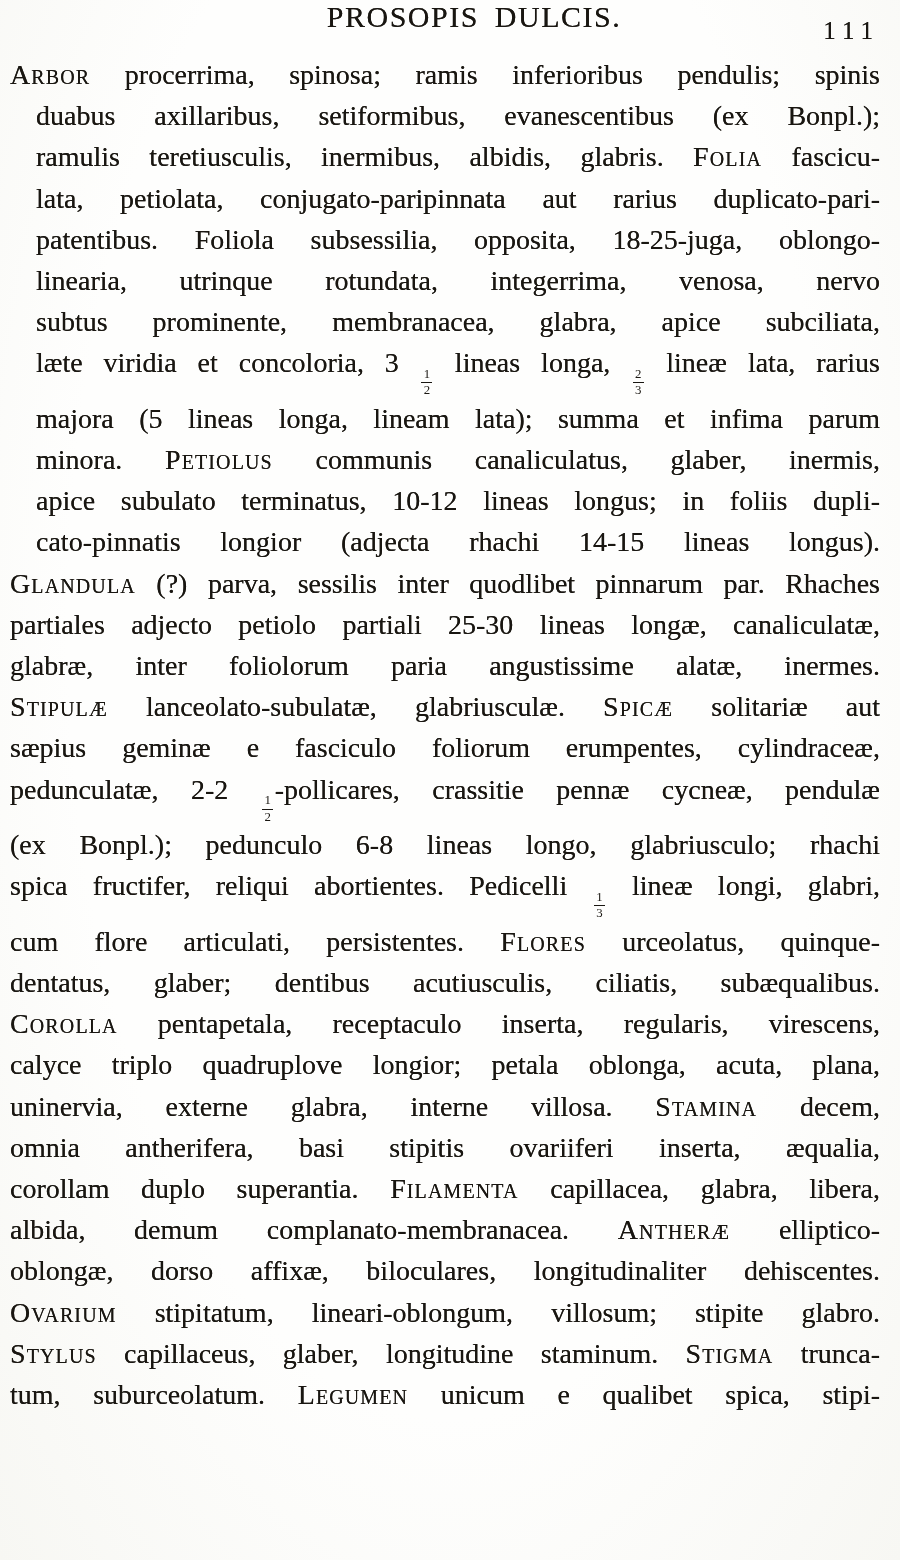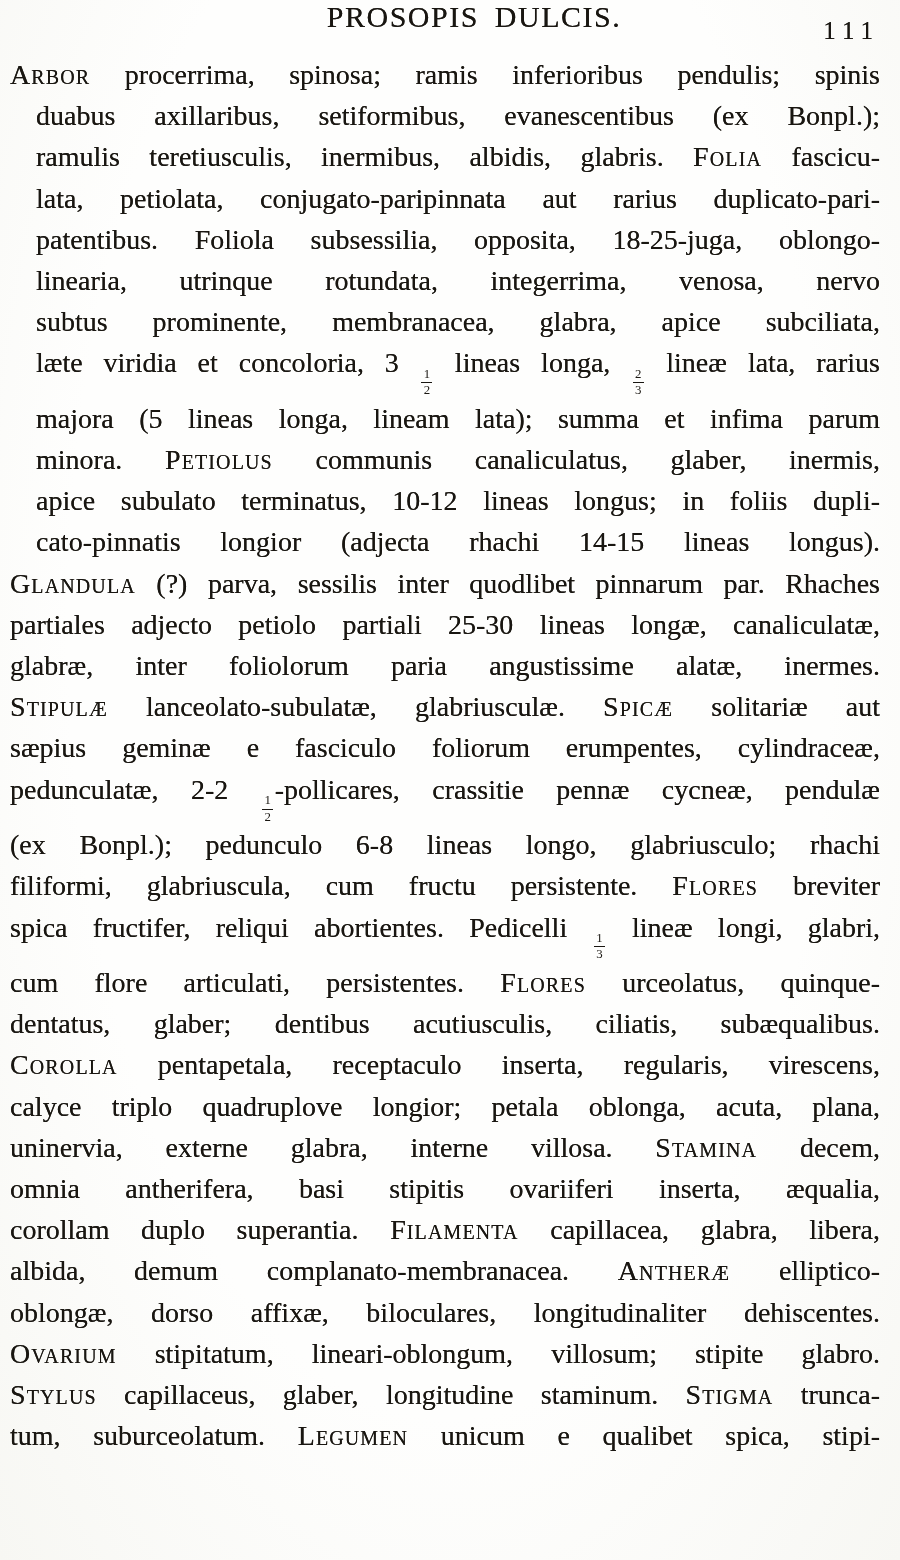--- a/index.html
+++ b/index.html
@@ -95,21 +95,20 @@
       <div class="line"><span class="sc">Glandula</span><span> (?) parva, sessilis inter quodlibet pinnarum par. Rhaches</span></div>
       <div class="line"><span>partiales adjecto petiolo partiali 25-30 lineas longæ, canaliculatæ,</span></div>
       <div class="line"><span>glabræ, inter foliolorum paria angustissime alatæ, inermes.</span></div>
       <div class="line"><span class="sc">Stipulæ</span><span> lanceolato-subulatæ, glabriusculæ. </span><span class="sc">Spicæ</span><span> solitariæ aut</span></div>
       <div class="line"><span>sæpius geminæ e fasciculo foliorum erumpentes, cylindraceæ,</span></div>
       <div class="line"><span>pedunculatæ, 2-2 </span><span class="frac">
           <span class="num">1</span>
           <span class="den">2</span>
         </span><span>-pollicares, crassitie pennæ cycneæ, pendulæ</span></div>
       <div class="line"><span>(ex Bonpl.); pedunculo 6-8 lineas longo, glabriusculo; rhachi</span></div>
-      <div class="line"><span>filiformi, glabriuscula, cum fructu persistente. </span><span class="sc">Flores</span><span> breviter</span></div>
       <div class="line"><span>spica fructifer, reliqui abortientes. Pedicelli </span><span class="frac">
           <span class="num">1</span>
           <span class="den">3</span>
         </span><span> lineæ longi, glabri,</span></div>
       <div class="line"><span>cum flore articulati, persistentes. </span><span class="sc">Flores</span><span> urceolatus, quinque-</span></div>
       <div class="line"><span>dentatus, glaber; dentibus acutiusculis, ciliatis, subæqualibus.</span></div>
       <div class="line"><span class="sc">Corolla</span><span> pentapetala, receptaculo inserta, regularis, virescens,</span></div>
       <div class="line"><span>calyce triplo quadruplove longior; petala oblonga, acuta, plana,</span></div>
       <div class="line"><span>uninervia, externe glabra, interne villosa. </span><span class="sc">Stamina</span><span> decem,</span></div>
       <div class="line"><span>omnia antherifera, basi stipitis ovariiferi inserta, æqualia,</span></div>

